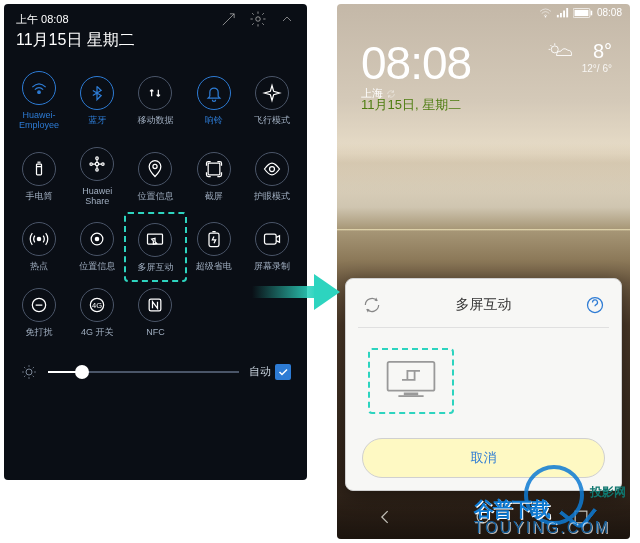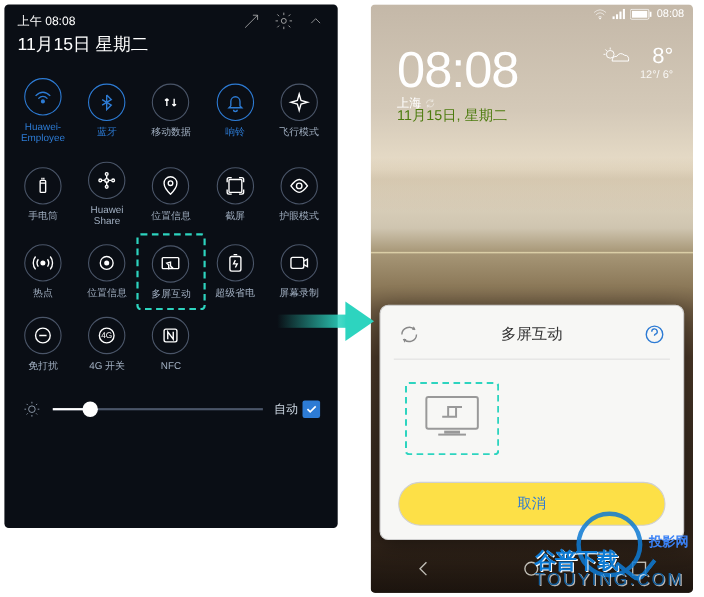--- a/index.html
+++ b/index.html
@@ -54,29 +54,29 @@
 
 .r-weather { position: absolute; top: 36px; right: 18px; color: #fff; text-align: right; display: flex; align-items: flex-start; gap: 8px; }
 .r-weather .temp { font-size: 20px; font-weight: 300; }
 .r-weather .range { font-size: 10px; opacity: 0.85; }
 
 .dialog { position: absolute; bottom: 48px; left: 8px; right: 8px; background: #f7f7f5; border-radius: 8px; padding: 12px; box-shadow: 0 4px 20px rgba(0,0,0,0.4); border: 1px solid #d0d0d0; }
 .dialog-head { display: flex; align-items: center; justify-content: space-between; padding: 4px 4px 12px; border-bottom: 1px solid #e0e0e0; }
 .dialog-title { font-size: 14px; color: #333; text-align: center; flex: 1; }
 .dialog-body { padding: 20px 10px; display: flex; }
 .device-box { border: 2.5px dashed #2dd4bf; border-radius: 4px; padding: 8px 14px; }
-.cancel-btn { margin: 4px 4px 0; padding: 10px; border: 1px solid #d0d0d0; border-radius: 22px; text-align: center; font-size: 13px; color: #2d7bd4; cursor: pointer; background: #fde047; }
+.cancel-btn { margin: 4px 4px 0; padding: 10px; border: 1px solid #d0d0d0; border-radius: 22px; text-align: center; font-size: 13px; color: #2d7bd4; cursor: pointer; background: #fef9c3; }
 
 .r-nav { position: absolute; bottom: 0; left: 0; right: 0; height: 44px; display: flex; justify-content: space-around; align-items: center; background: linear-gradient(to top, rgba(0,0,0,0.35), transparent); }
 .r-nav svg { stroke: #e8e8e0; fill: none; opacity: 0.8; }
 .wm1 { position: absolute; border: 4px solid #0e7bd4; width: 60px; height: 60px; border-radius: 50%; right: 46px; bottom: 14px; z-index: 30; opacity: 0.85; }
 .wm1::after { content: ""; position: absolute; right: -12px; bottom: -4px; width: 24px; height: 22px; border: 4px solid #0e7bd4; border-top: none; border-left: none; transform: rotate(38deg); border-radius: 0 0 8px 0; }
-.wm2 { position: absolute; right: 8px; bottom: 6px; color: #0e7bd4; font-size: 20px; font-weight: 800; z-index: 30; letter-spacing: -1px; text-shadow: 1px 1px 0 #fff; }
+.wm2 { position: absolute; right: 20px; bottom: 6px; color: #0e7bd4; font-size: 20px; font-weight: 800; z-index: 30; letter-spacing: -1px; text-shadow: 1px 1px 0 #fff; }
 .wm2 .thin { font-weight: 300; font-size: 16px; opacity: 0.7; letter-spacing: 2px; display: block; line-height: 0.6; }
-.wm3 { position: absolute; right: 4px; bottom: 38px; color: #3b82f6; font-size: 12px; font-weight: 700; z-index: 30; }
+.wm3 { position: absolute; right: 4px; bottom: 38px; color: #0f766e; font-size: 12px; font-weight: 700; z-index: 30; }
 .wm-center { position: absolute; left: 50%; top: 58%; transform: translate(-50%, -50%); color: rgba(128,128,128,0.22); font-size: 12px; letter-spacing: 1px; }
 </style>
 </head>
 <body>
 
 <div class="container">
 
   <div class="phone left">
     <div class="l-top">
       <span>上午 08:08</span>

